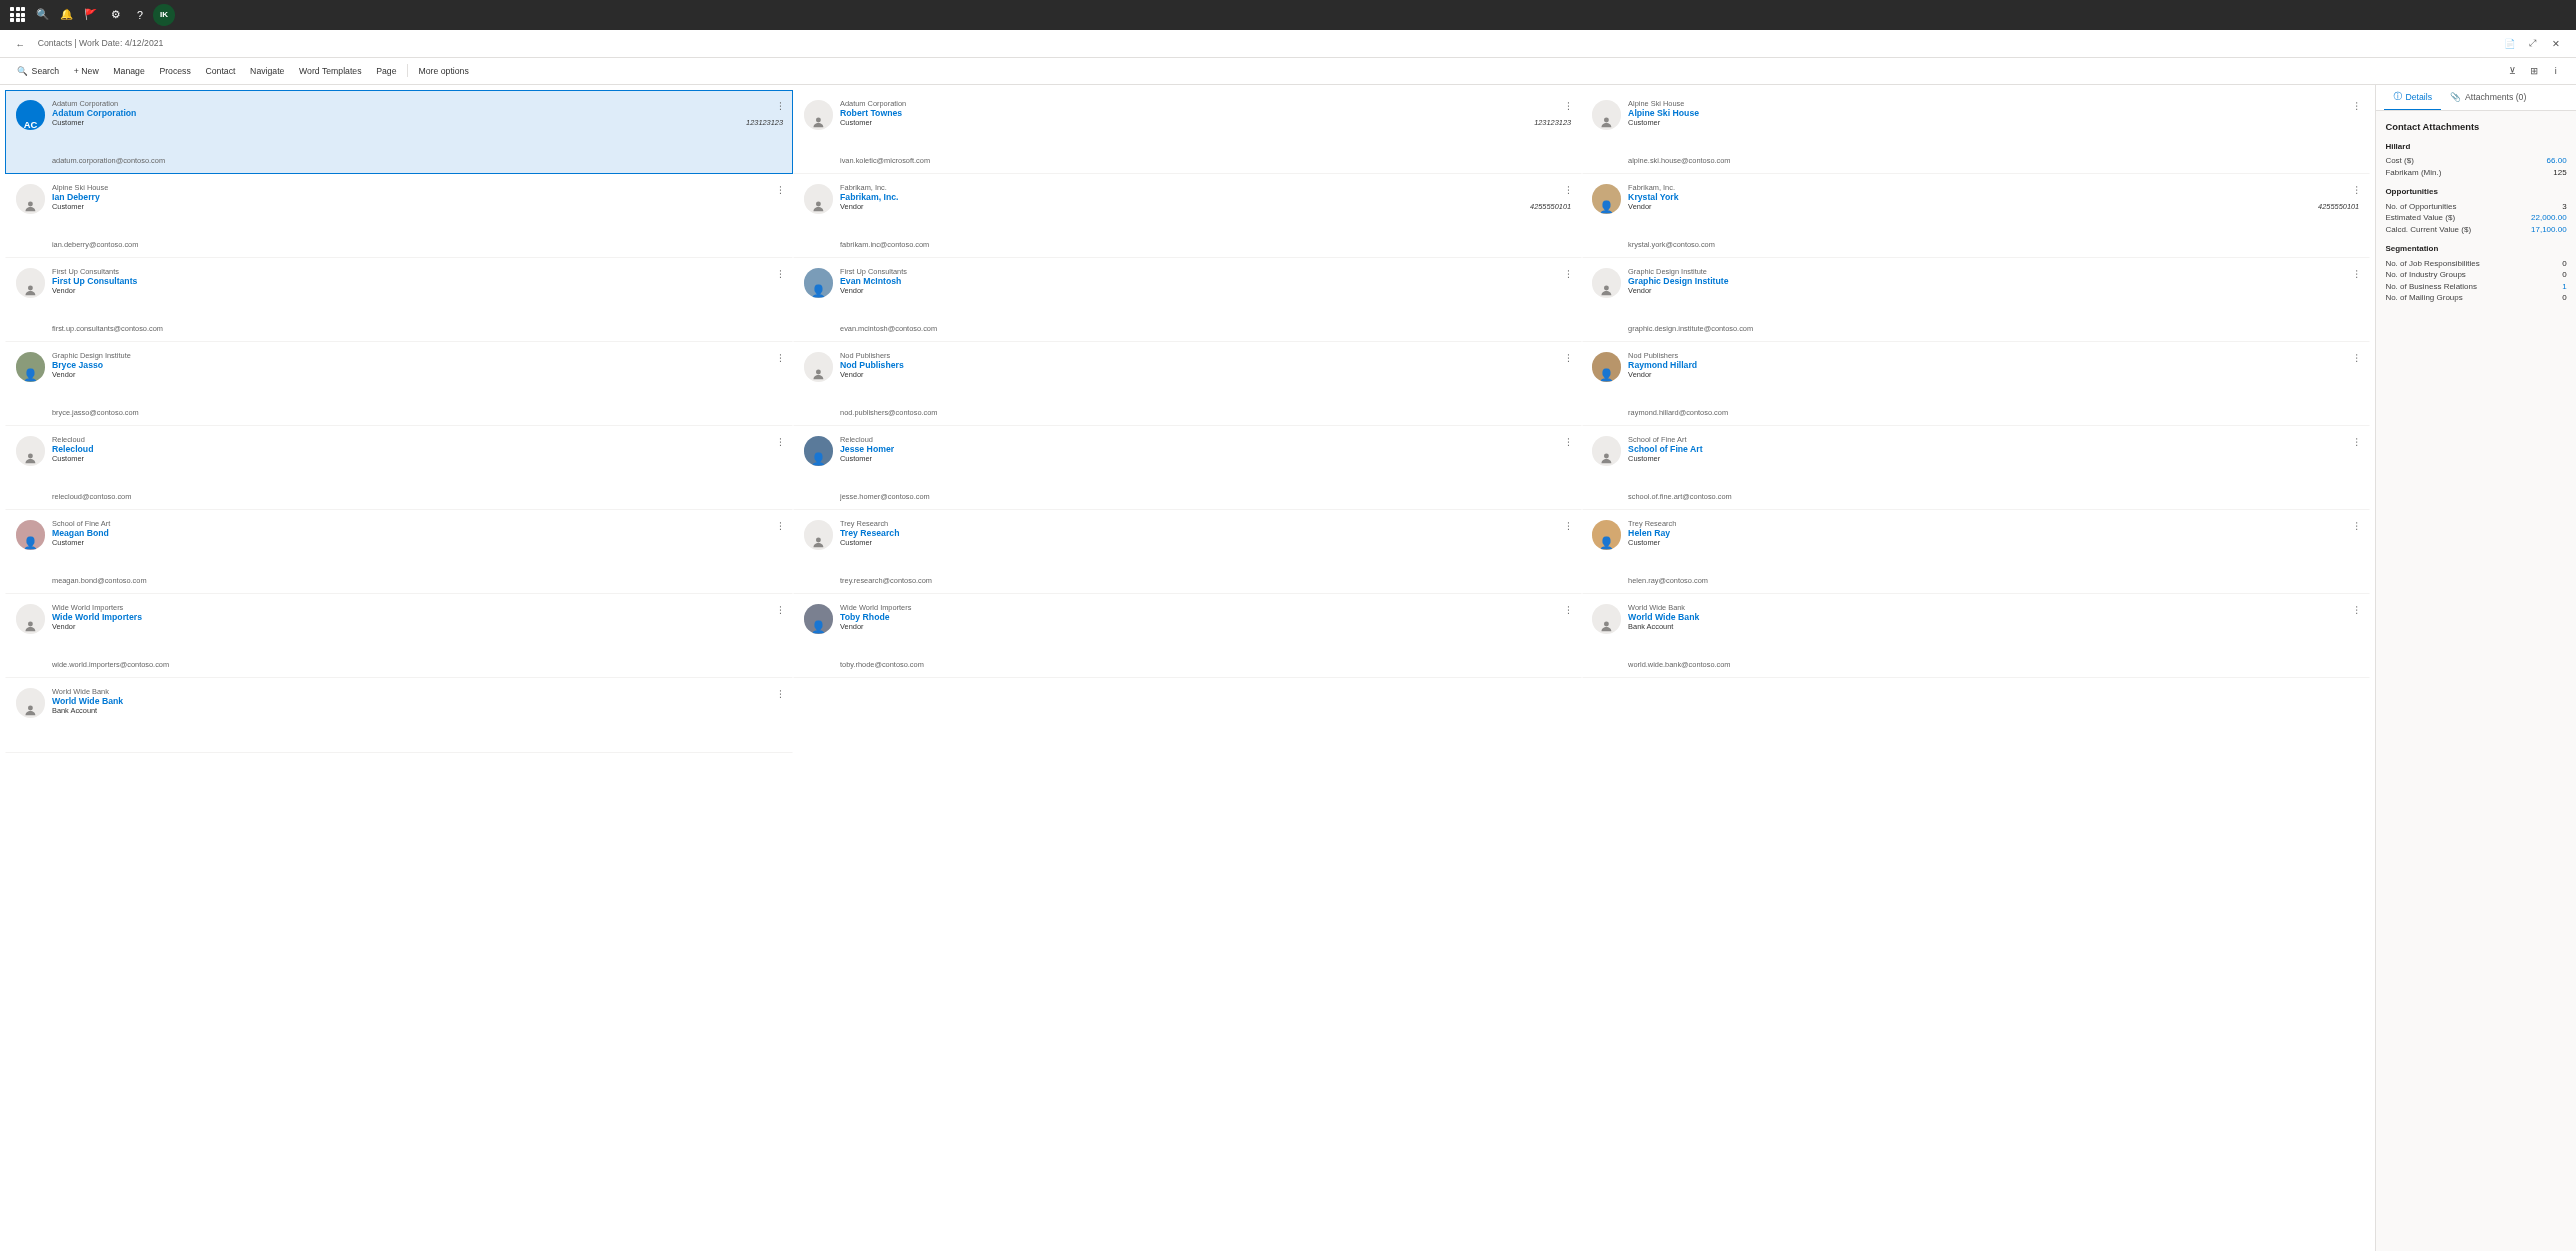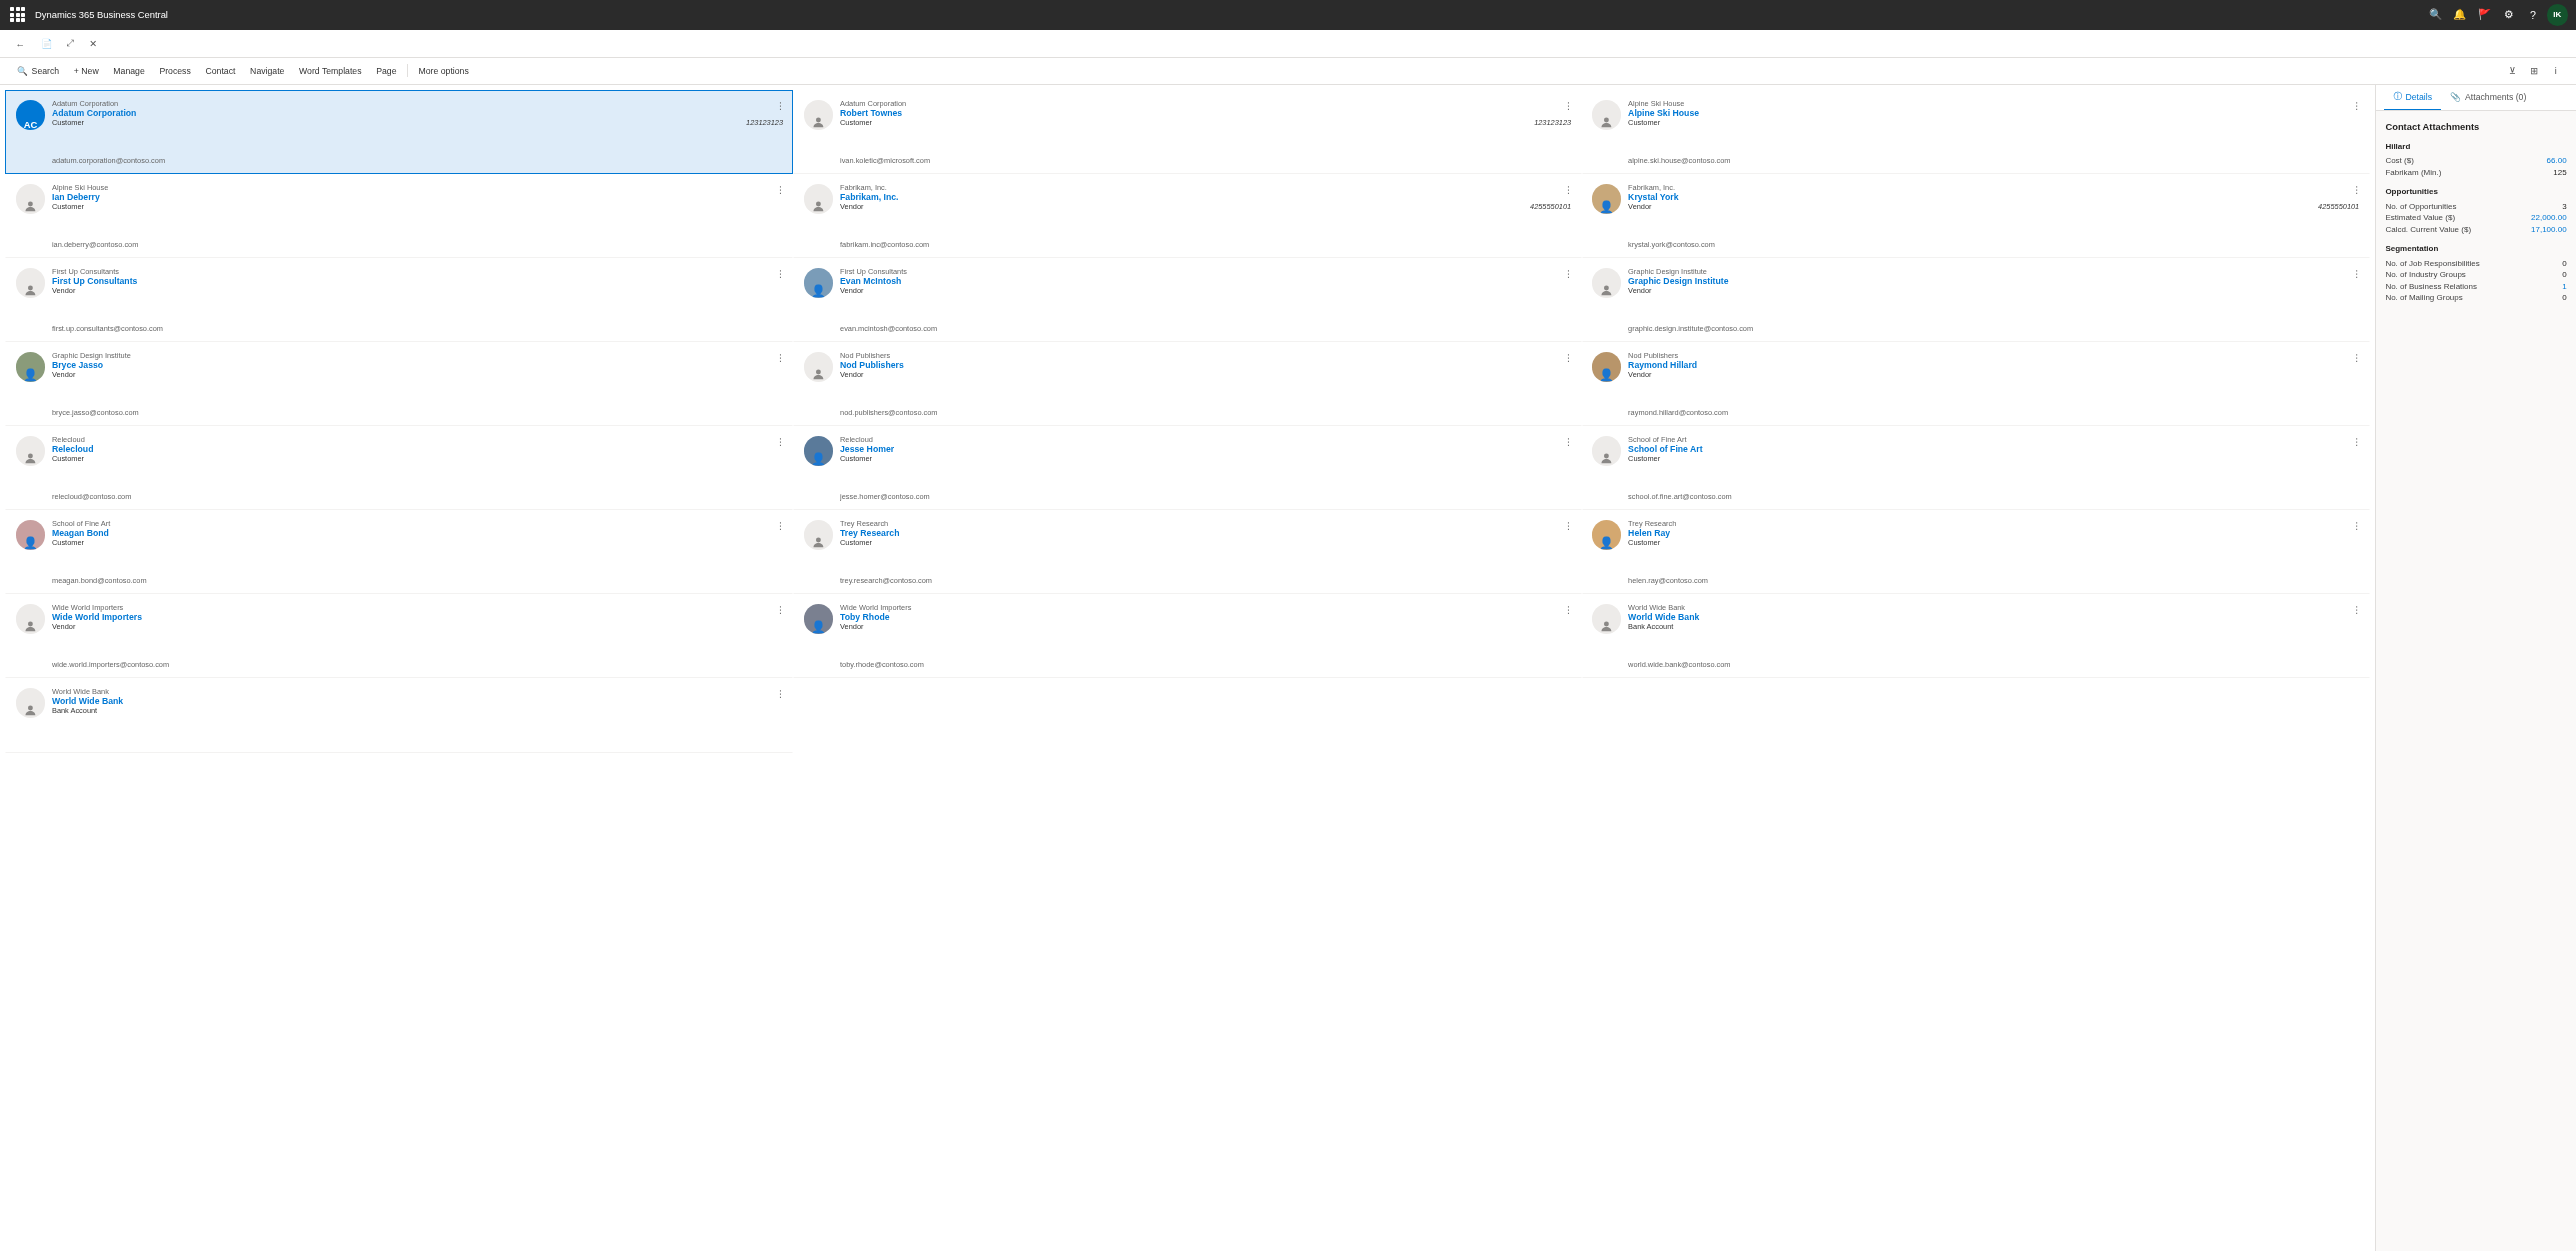--- a/index.html
+++ b/index.html
@@ -193,33 +193,33 @@
         <div class="waffle-dot"></div>
         <div class="waffle-dot"></div>
       <div class="waffle-dot"></div>
         <div class="waffle-dot"></div>
         <div class="waffle-dot"></div>
       <div class="waffle-dot"></div>
         <div class="waffle-dot"></div>
         <div class="waffle-dot"></div>
     </div>
   </div>
-  <span class="topbar-title">Dynamics 365 Business Central</span>
   <div class="topbar-right">
     <div class="topbar-icon-btn">🔍</div>
     <div class="topbar-icon-btn">🔔</div>
     <div class="topbar-icon-btn">🚩</div>
     <div class="topbar-icon-btn">⚙</div>
     <div class="topbar-icon-btn">?</div>
     <div class="avatar-btn">IK</div>
   </div>
 </div>
 
 <div class="subheader">
   <div class="back-btn">←</div>
+  <span class="breadcrumb">Contacts | Work Date: 4/12/2021</span>
   <div class="subheader-right">
     <div class="subheader-icon-btn">📄</div>
     <div class="subheader-icon-btn">⤢</div>
     <div class="subheader-icon-btn">✕</div>
   </div>
 </div>
 
 <div class="toolbar">
   <div class="toolbar-btn">
     <span>🔍</span>

